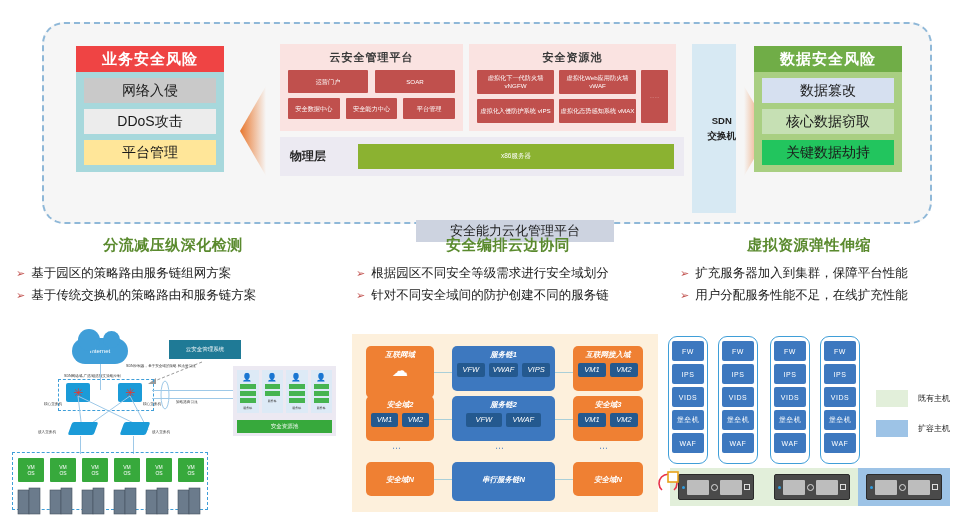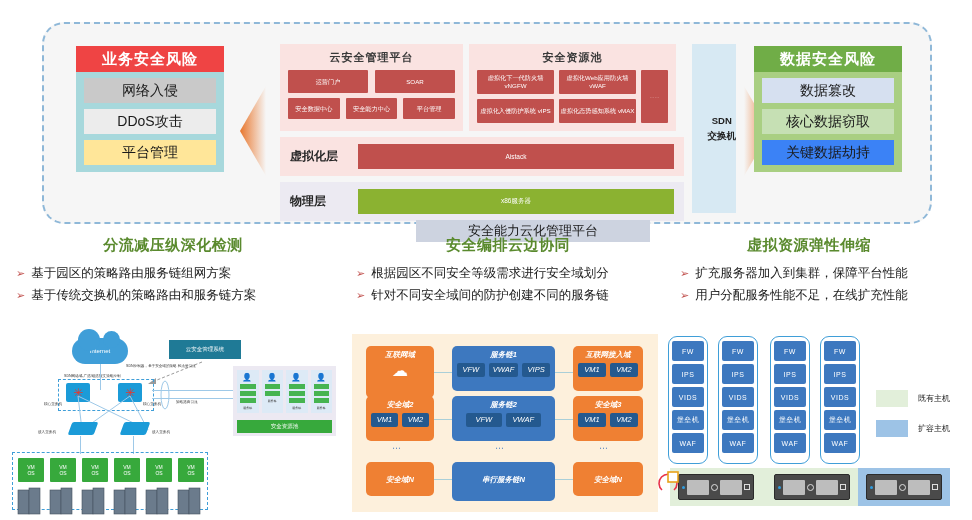--- a/index.html
+++ b/index.html
@@ -30,21 +30,21 @@
   .risk-card.right .risk-title{ background:#70ad47; }
   .risk-item{
     margin:6px 8px 0 8px; height:25px; line-height:25px;
     text-align:center; font-size:14px; color:#1a1a1a;
   }
   .ri-grey  { background:#c9c9c9; }
   .ri-white { background:#ececec; }
   .ri-yellow{ background:#ffe699; }
   .ri-blue  { background:#d6e0f0; }
   .ri-lgreen{ background:#c6e0b4; }
-  .ri-pale  { background:#3b82f6; }
+  .ri-pale  { background:#22c55e; }
 
   
   .arrow-shape{ position:absolute; top:62px; width:26px; height:90px; }
   .arrow-left { left:196px; }
   .arrow-right{ left:700px; }
 
   
   .center-stack{ position:absolute; left:236px; top:20px; width:404px; }
   .row-top{ display:flex; gap:6px; }
   .panel-pink{ background:#fae3e1; padding:6px 8px 8px 8px; }
@@ -77,21 +77,21 @@
               font-size:6.5px; color:#ffffff; }
   .bar-red  { background:#c0504d; }
   .bar-green{ background:#8bb231; }
 
   .sdn-box{
     position:absolute; left:648px; top:20px; width:44px; height:169px;
     background:#d7e9f3; display:flex; align-items:center; justify-content:flex-end;
     text-align:center; font-size:9.5px; font-weight:bold; color:#1f1f1f; line-height:1.5;
   }
   .bottom-band{
-    position:absolute; left:372px; top:196px; width:234px; height:22px;
+    position:absolute; left:372px; top:196px; width:198px; height:22px;
     background:#cdd3e0; display:flex; align-items:center; justify-content:center;
     font-size:13px; color:#1a1a1a;
   }
 
   
   .cols{ position:absolute; left:0; top:236px; width:972px; }
   .col{ position:absolute; top:0; }
   .col-1{ left:8px;   width:330px; }
   .col-2{ left:348px; width:320px; }
   .col-3{ left:672px; width:296px; }
@@ -264,24 +264,20 @@
             <div class="chip">虚拟化Web应用防火墙 vWAF</div>
             <div class="chip">虚拟化态势感知系统 vMAX</div>
           </div>
           <div class="pool-side">
             <div class="chip">……</div>
           </div>
         </div>
       </div>
     </div>
 
-    <div class="layer-band layer-virt">
-      <div class="layer-label">虚拟化层</div>
-      <div class="layer-bar bar-red">Aistack</div>
-    </div>
 
     <div class="layer-band layer-phys">
       <div class="layer-label">物理层</div>
       <div class="layer-bar bar-green">x86服务器</div>
     </div>
   </div>
 
   <div class="sdn-box">
     <div>
       <div>SDN</div>

